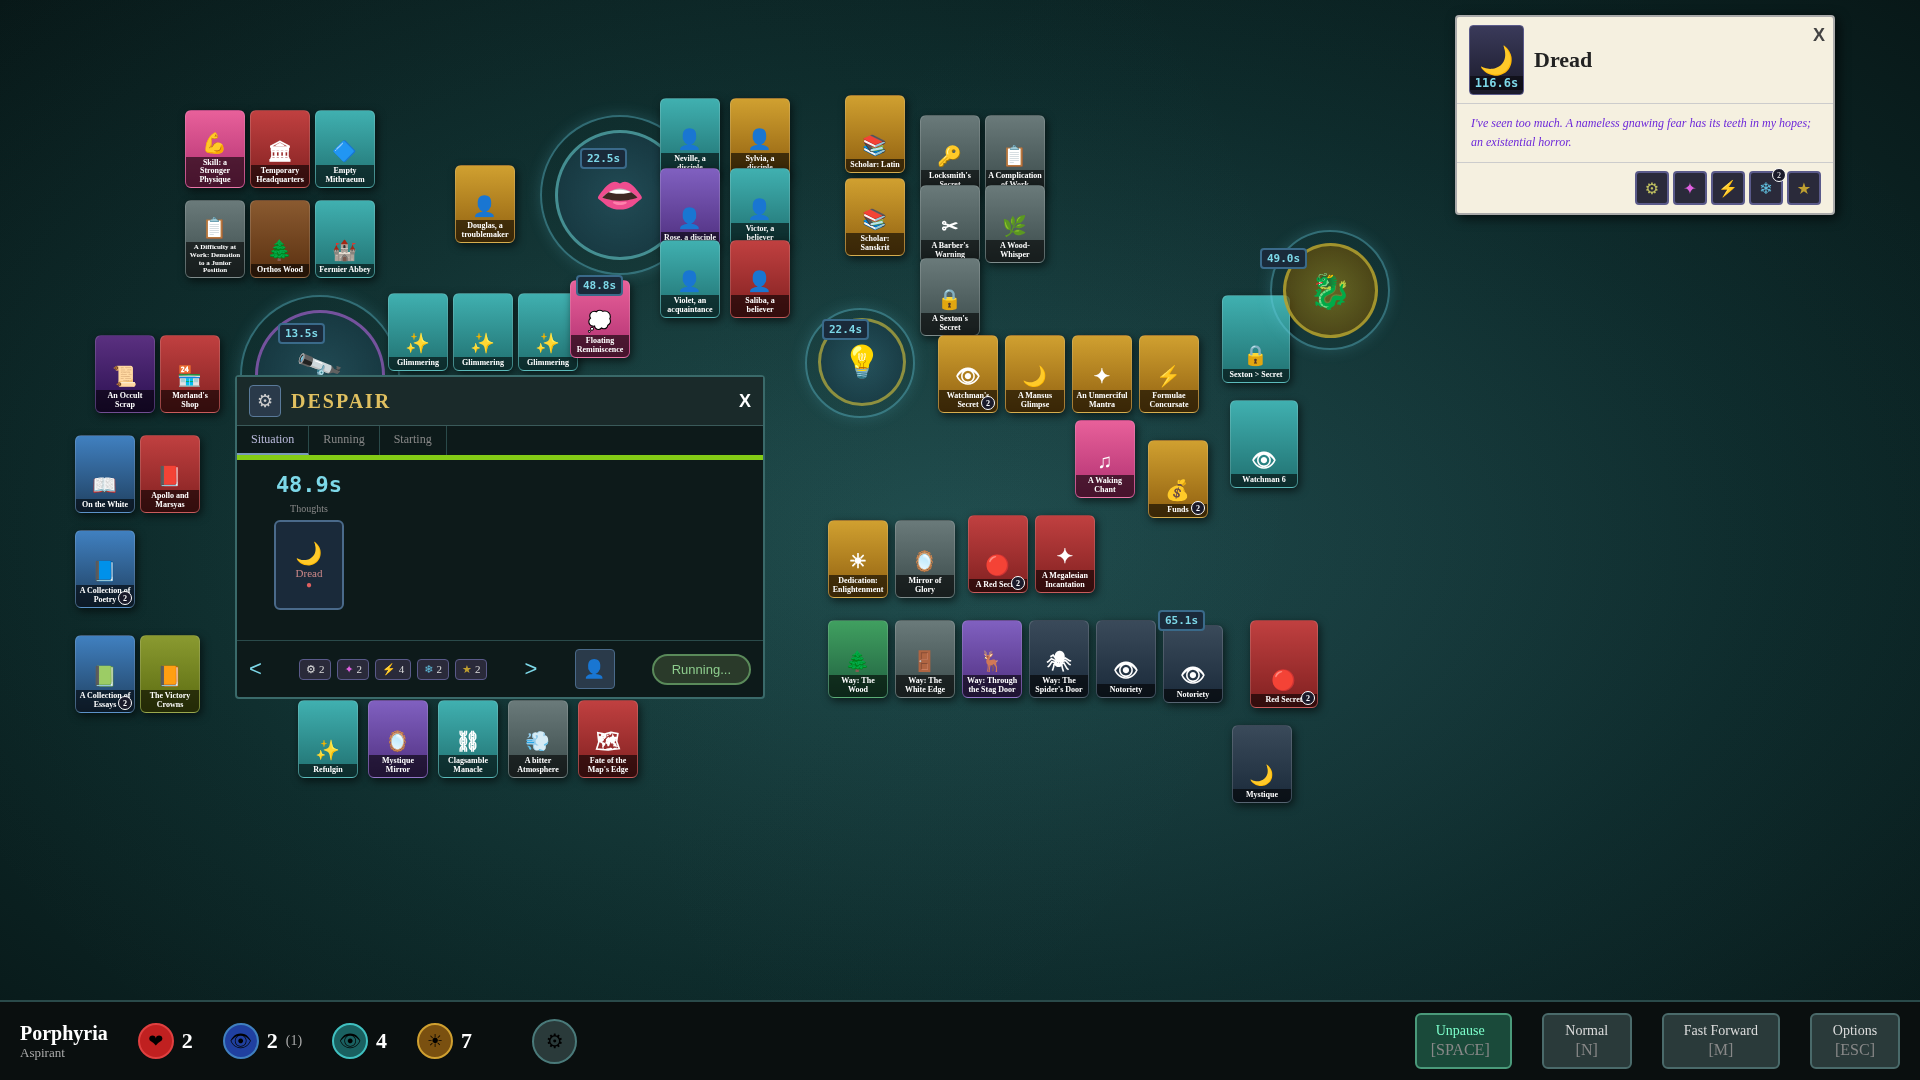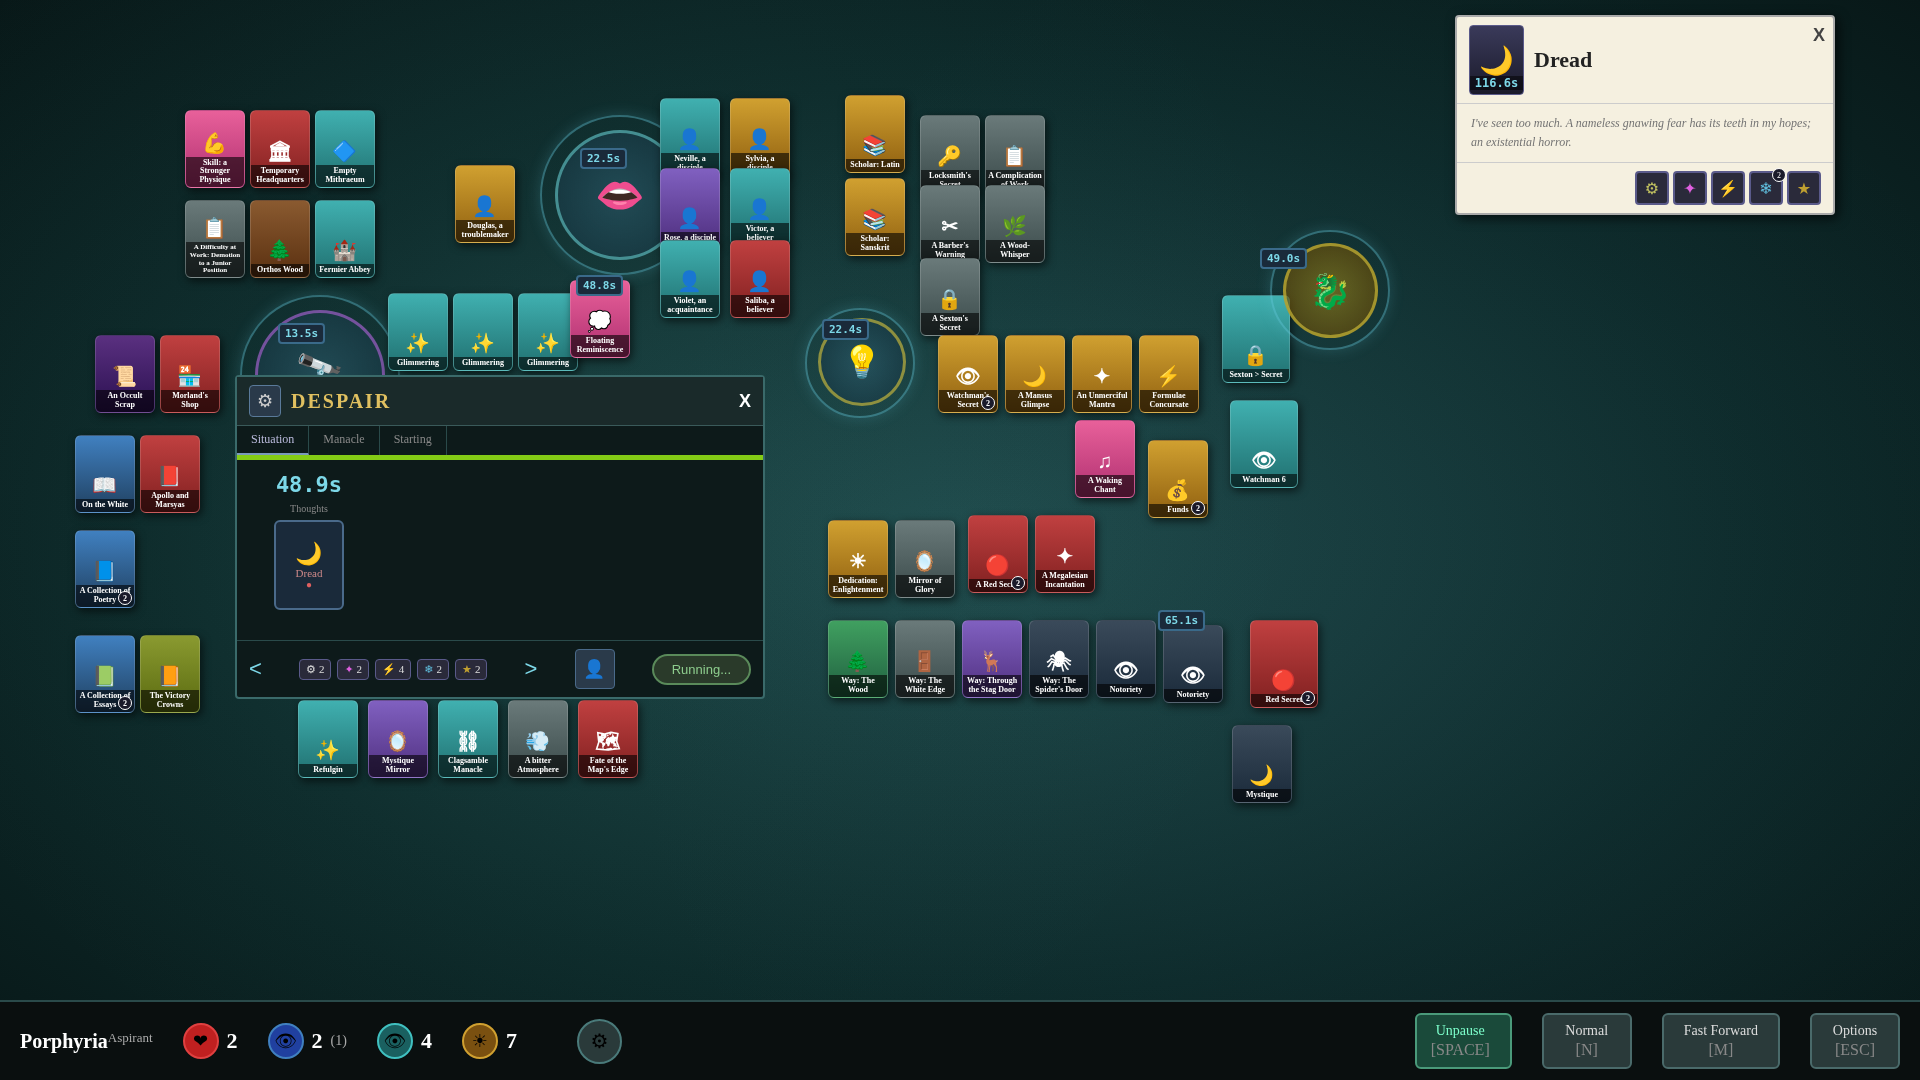--- a/index.html
+++ b/index.html
@@ -116,21 +116,21 @@
       border-top: 2px solid #2a4a4a;
       display: flex;
       align-items: center;
       padding: 0 20px;
       gap: 30px;
       z-index: 100;
     }
 
     .player-info {
       display: flex;
-      flex-direction: row;
+      flex-direction: column;
     }
     .player-name {
       color: #fff;
       font-size: 20px;
       font-weight: bold;
     }
     .player-title {
       color: #aaa;
       font-size: 13px;
     }
@@ -382,21 +382,21 @@
       font-size: 18px;
       font-weight: bold;
       cursor: pointer;
       color: #444;
       background: none;
       border: none;
     }
     #dread-body {
       padding: 10px 14px;
       font-size: 12px;
-      color: #737373;
+      color: #6d28d9;
       line-height: 1.6;
       font-style: italic;
     }
     #dread-icons-row {
       display: flex;
       gap: 4px;
       padding: 8px 12px;
       border-top: 1px solid #ccc;
       justify-content: flex-end;
     }
@@ -746,21 +746,21 @@
   <div class="timer-badge" style="left:1220px;top:248px;margin-left:40px;">49.0s</div>
 
   <div id="despair-dialog">
     <div id="despair-header">
       <div class="icon">⚙</div>
       <div id="despair-title">DESPAIR</div>
       <button id="despair-close-btn" style="background:none;border:none;color:#fff;font-size:18px;cursor:pointer;font-weight:bold;margin-left:auto;">X</button>
     </div>
     <div id="despair-tabs">
       <div class="tab active">Situation</div>
-      <div class="tab">Manacle</div>
+      <div class="tab">Running</div>
       <div class="tab">Starting</div>
     </div>
     <div id="despair-body">
       <div id="despair-right">
         <div class="despair-timer">48.9s</div>
         <div class="despair-timer-label">Thoughts</div>
         <div class="despair-slot-card">
           <div style="font-size:22px;">🌙</div>
           <div style="font-size:11px;color:#cc8888;">Dread</div>
           <div style="font-size:10px;color:#e06060;">●</div>

